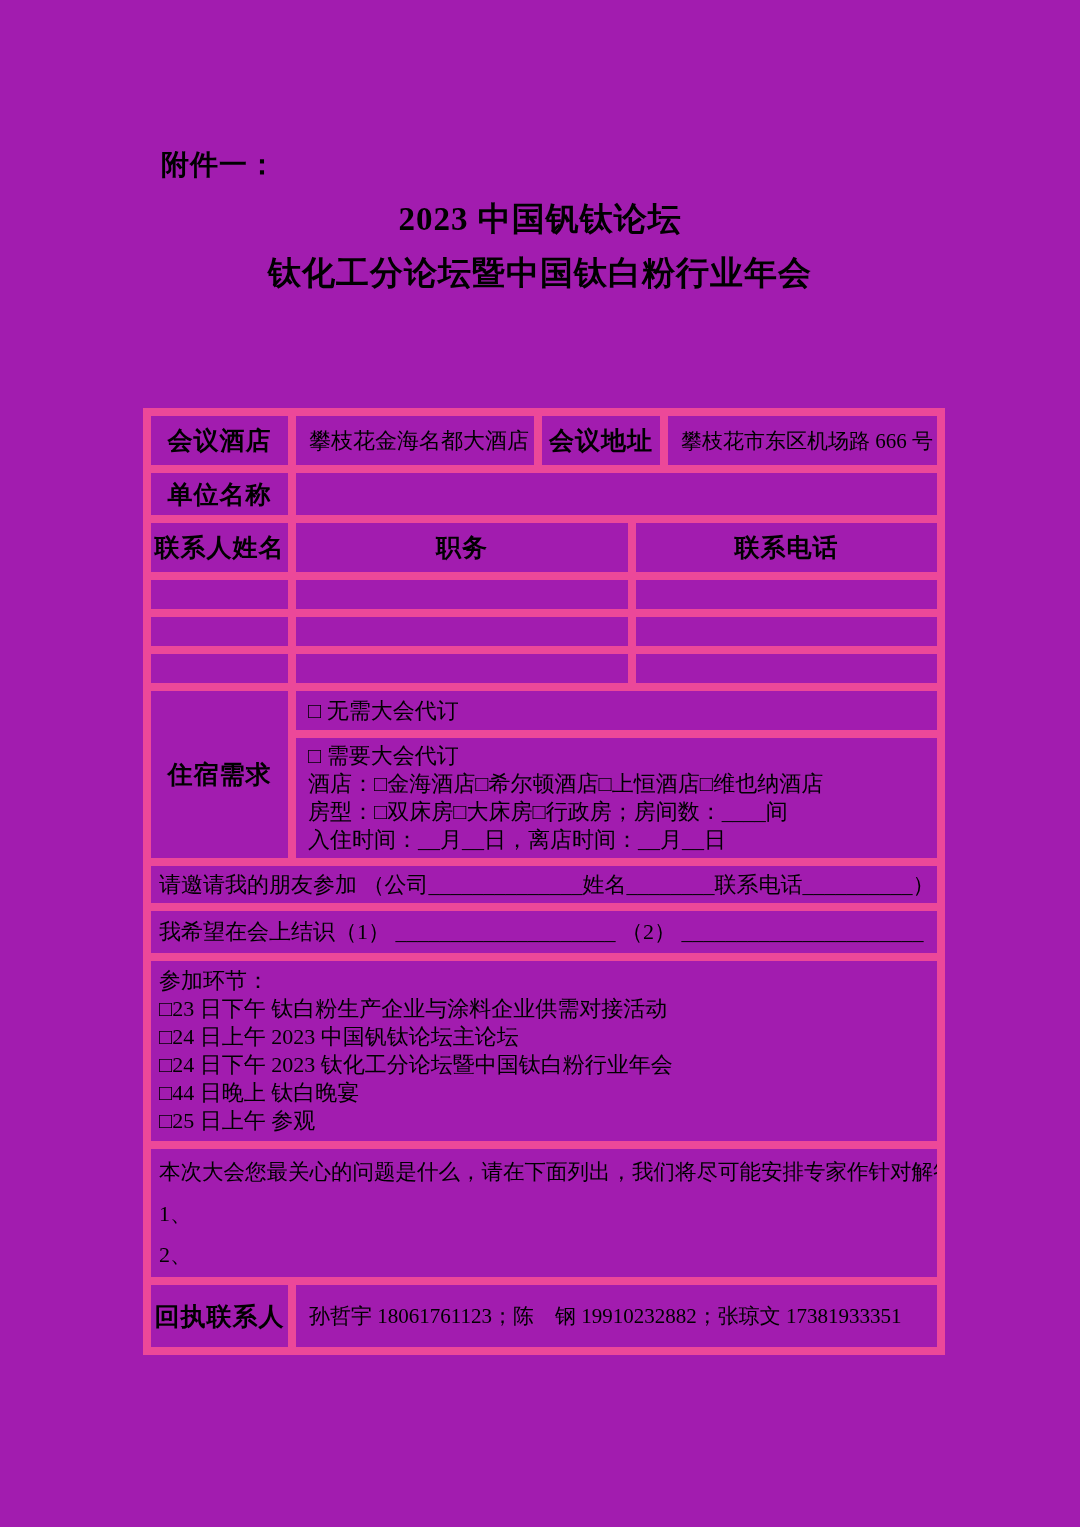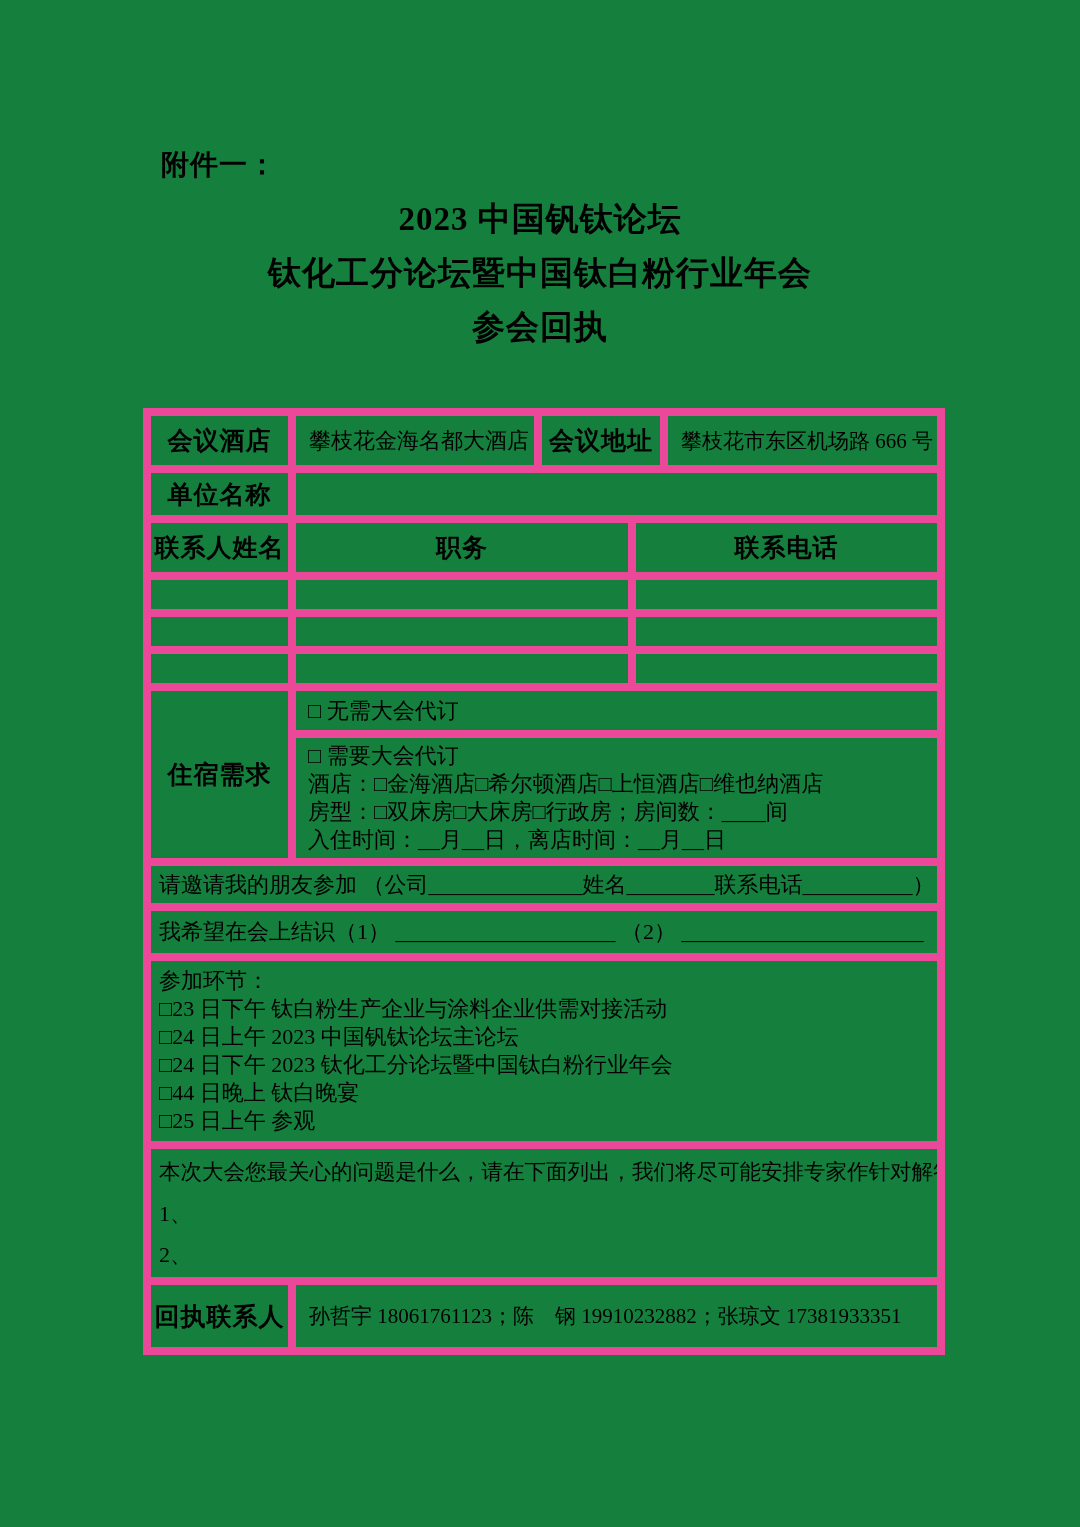--- a/index.html
+++ b/index.html
@@ -2,21 +2,21 @@
 <html><head>
 <meta charset="utf-8">
 <style>
   html, body { margin: 0; padding: 0; }
   body { background: #ffffff; }
   .page {
     position: relative;
     width: 1080px;
     height: 1527px;
     margin: 0 auto;
-    background: #15803d;
+    background: #a21caf;
     color: #000000;
     font-family: "Liberation Serif", "DejaVu Serif", serif;
     overflow: hidden;
   }
   .attachment {
     position: absolute;
     left: 161px;
     top: 146px;
     font-size: 28px;
     font-weight: bold;
@@ -90,21 +90,20 @@
 </head>
 <body>
 
 <div class="page">
 
   <div class="attachment">附件一：</div>
 
   <div class="titles">
     <div class="title-line">2023 中国钒钛论坛</div>
     <div class="title-line">钛化工分论坛暨中国钛白粉行业年会</div>
-    <div class="title-line">参会回执</div>
   </div>
 
   <table class="form">
     <colgroup>
       <col style="width:145px">
       <col style="width:246px">
       <col style="width:94px">
       <col style="width:32px">
       <col style="width:277px">
     </colgroup>

